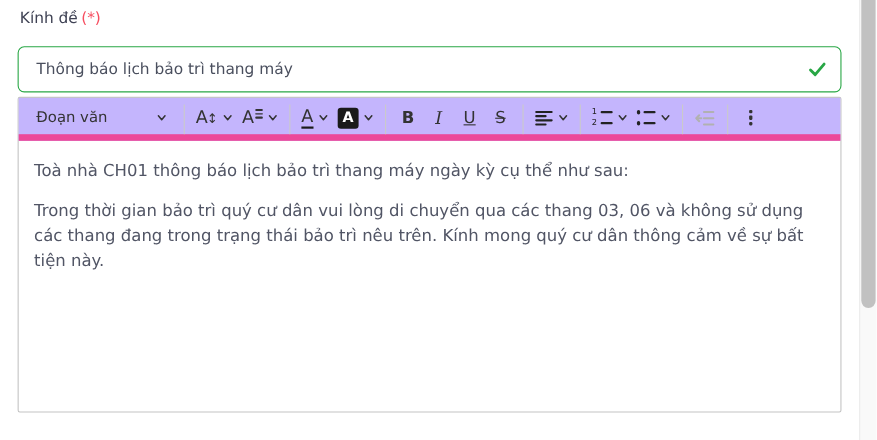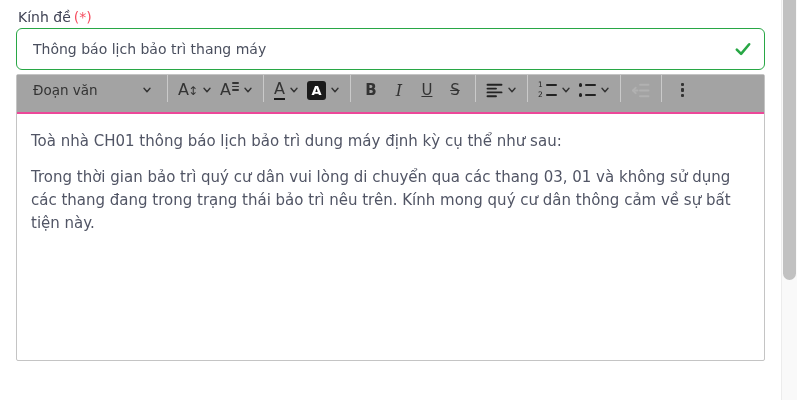--- a/index.html
+++ b/index.html
@@ -14,21 +14,21 @@
 
   .field-label {
     display: block;
     margin: 8px 0 0 2px;
     font-size: 14px;
     color: #3f4254;
     line-height: 18px;
   }
   .required { color: #f64e60; margin-left: 3px; }
 
-  .title-input-wrap { position: relative; margin-top: 2px; height: 38px; }
+  .title-input-wrap { position: relative; margin-top: 16px; height: 38px; }
   .title-input {
     width: 100%; height: 42px;
     border: 1px solid #28a745;
     border-radius: 6px;
     padding: 0 40px 0 16px;
     font-size: 14px;
     color: #4a4f5e;
     font-family: "DejaVu Sans", "Liberation Sans", sans-serif;
     outline: none;
     background: #fff;
@@ -40,23 +40,23 @@
 
   .content-label { margin-top: 17px; }
 
   .editor {
     margin-top: 8px;
     border: 1px solid #c4c4c4;
     border-radius: 2px;
     background: #fff;
   }
   .toolbar {
-    display: flex; align-items: flex-start;
-    background: #a3a3a3;
-    border-bottom: 2px solid #ec4899;
+    display: flex; align-items: flex-end;
+    background: #c4b5fd;
+    border-bottom: 6px solid #ec4899;
     height: 39px;
     padding: 0 6px;
   }
   .tb-sep { width: 1px; height: 27px; background: #cacaca; margin: 0 6px; flex: none; }
   .tb-btn {
     display: inline-flex; align-items: center; justify-content: center;
     height: 30px; min-width: 28px; padding: 0 4px;
     background: transparent; border: none; border-radius: 2px;
     color: #333; cursor: pointer; gap: 4px; flex: none;
     font-family: "DejaVu Sans", "Liberation Sans", sans-serif;
@@ -255,22 +255,22 @@
         <button class="tb-btn">
           <span class="more-dots">
               <i></i>
               <i></i>
               <i></i>
             </span>
         </button>
       </div>
 
       <div class="editor-content" contenteditable="true" spellcheck="false" style="">
-        <p>Toà nhà CH01 thông báo lịch bảo trì dung máy định kỳ cụ thể như sau:</p>
-        <p>Trong thời gian bảo trì quý cư dân vui lòng di chuyển qua các thang 03, 01 và không sử dụng các thang đang trong trạng thái bảo trì nêu trên. Kính mong quý cư dân thông cảm về sự bất tiện này.</p>
+        <p>Toà nhà CH01 thông báo lịch bảo trì thang máy ngày kỳ cụ thể như sau:</p>
+        <p>Trong thời gian bảo trì quý cư dân vui lòng di chuyển qua các thang 03, 06 và không sử dụng các thang đang trong trạng thái bảo trì nêu trên. Kính mong quý cư dân thông cảm về sự bất tiện này.</p>
 
       </div>
     </div>
   </div>
 
   <div class="scroll-track">
     <div class="scroll-thumb"></div>
   </div>
 </div>
 

